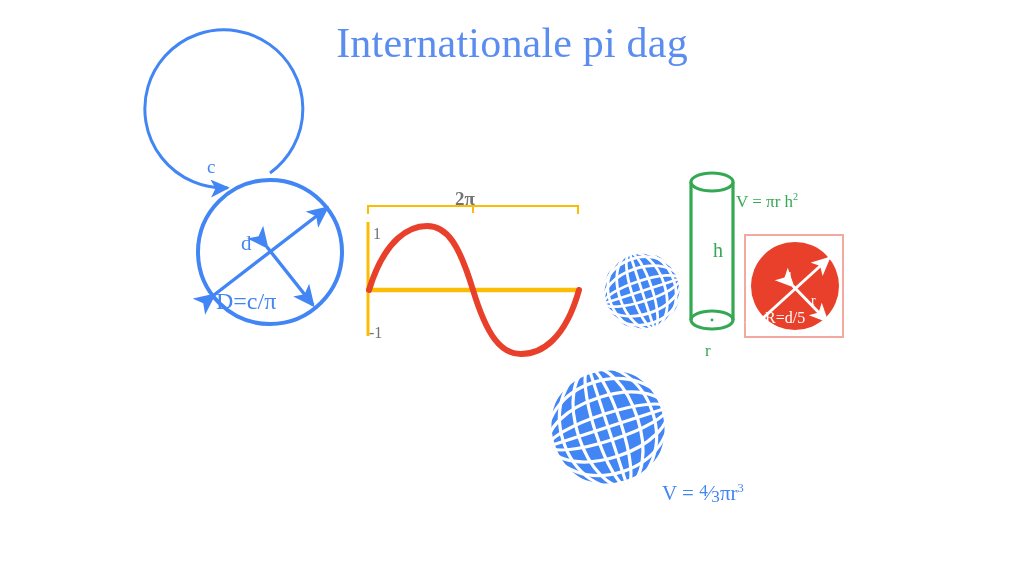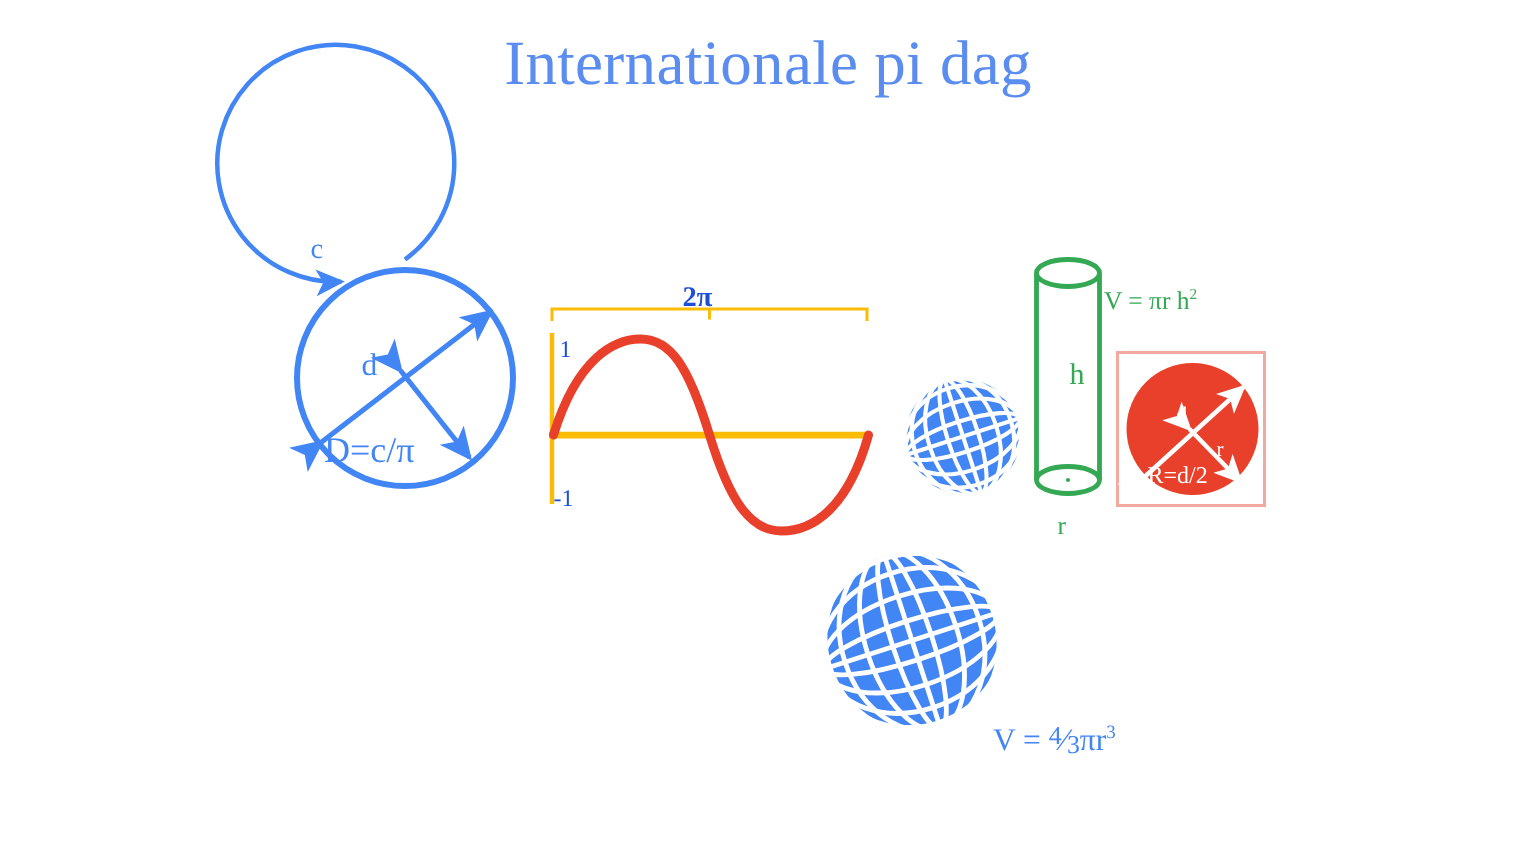--- a/index.html
+++ b/index.html
@@ -35,21 +35,21 @@
     white-space: nowrap;
   }
 
   
   .lbl {
     font-family: "Liberation Serif", "DejaVu Serif", serif;
     white-space: nowrap;
     line-height: 1;
   }
   .blue-txt  { color: #4285f4; }
-  .red-txt   { color: #1d4ed8; }
+  .red-txt   { color: #737373; }
   .green-txt { color: #34a853; }
   .white-txt { color: #ffffff; }
 
   sup.sm { font-size: 0.6em; vertical-align: super; }
 
   
   svg { display: block; overflow: visible; }
 </style>
 </head>
 <body>
@@ -146,21 +146,21 @@
         </marker>
       </defs>
       <rect x="1" y="1" width="98" height="102" fill="none" stroke="#f2a9a0" stroke-width="2"></rect>
       <circle cx="51" cy="52" r="44" fill="#e8402a"></circle>
       <line x1="19" y1="84" x2="85" y2="24" stroke="#ffffff" stroke-width="3" marker-start="url(#ahWhite)" marker-end="url(#ahWhite)"></line>
       <line x1="49" y1="52" x2="83" y2="87" stroke="#ffffff" stroke-width="3" marker-start="url(#ahWhite)" marker-end="url(#ahWhite)"></line>
     </svg>
   </div>
   <div class="abs lbl white-txt" style="left:784px; top:270px; font-size:15px;">d</div>
   <div class="abs lbl white-txt" style="left:811px; top:294px; font-size:14px;">r</div>
-  <div class="abs lbl white-txt" style="left:765px; top:310px; font-size:16px;">R=d/2</div>
+  <div class="abs lbl white-txt" style="left:765px; top:310px; font-size:16px;">R=d/5</div>
 
   <div class="abs" style="left:541px; top:360px;">
     <svg width="134" height="134" viewBox="0 0 100 100">
       <g transform="rotate(-18 50 50)">
         <circle cx="50" cy="50" r="46" fill="#4285f4"></circle>
         <g fill="none" stroke="#ffffff" stroke-width="2.4">
           <ellipse cx="50" cy="50" rx="46" ry="46"></ellipse>
           <ellipse cx="50" cy="50" rx="10" ry="46"></ellipse>
           <ellipse cx="50" cy="50" rx="23" ry="46"></ellipse>
           <ellipse cx="50" cy="50" rx="35" ry="46"></ellipse>

